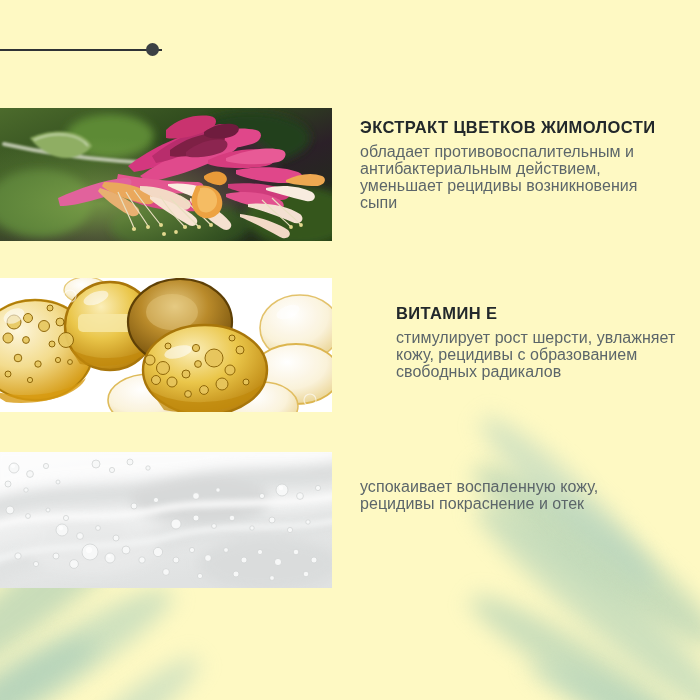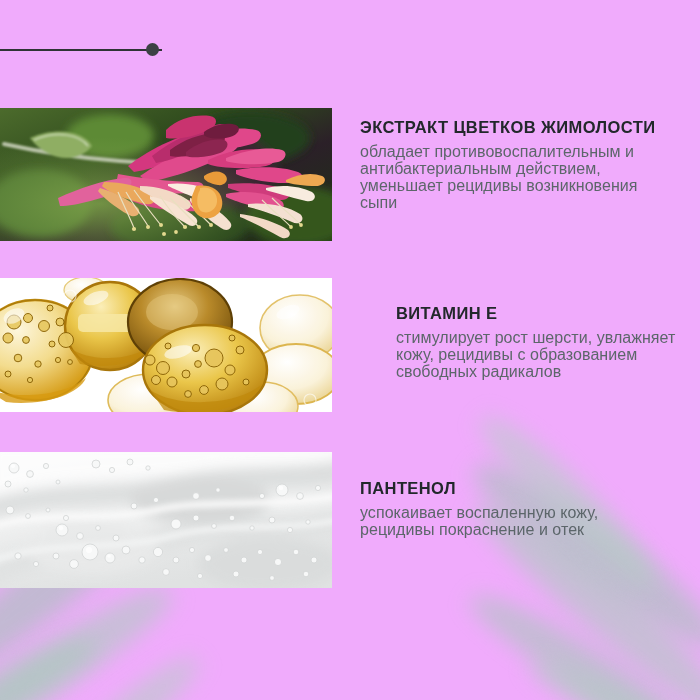--- a/index.html
+++ b/index.html
@@ -12,21 +12,21 @@
     height: 700px;
     overflow: hidden;
     font-family: "Liberation Sans", "DejaVu Sans", sans-serif;
     background: #d5e5e2;
   }
 
   #page {
     position: relative;
     width: 700px;
     height: 700px;
-    background: #f0abfc;
+    background: #fef9c3;
     overflow: hidden;
     text-decoration: underline;
   }
 
   
   .leaf-layer {
     position: absolute;
     left: 0;
     top: 0;
     width: 700px;
@@ -464,18 +464,17 @@
         <g fill="#ffffff" opacity="0.75">
           <circle cx="13" cy="14" r="2"></circle>
             <circle cx="89" cy="98" r="3"></circle>
           <circle cx="61" cy="76" r="2.2"></circle>
             <circle cx="281" cy="36" r="2.2"></circle>
           <circle cx="109" cy="104" r="1.8"></circle>
         </g>
       </svg>
     </div>
     <div class="copy">
-      <h2>ПАНТЕНОЛ</h2>
       <p>успокаивает воспаленную кожу, рецидивы покраснение и отек</p>
     </div>
   </div>
 
 </div>
 
 </body></html>

